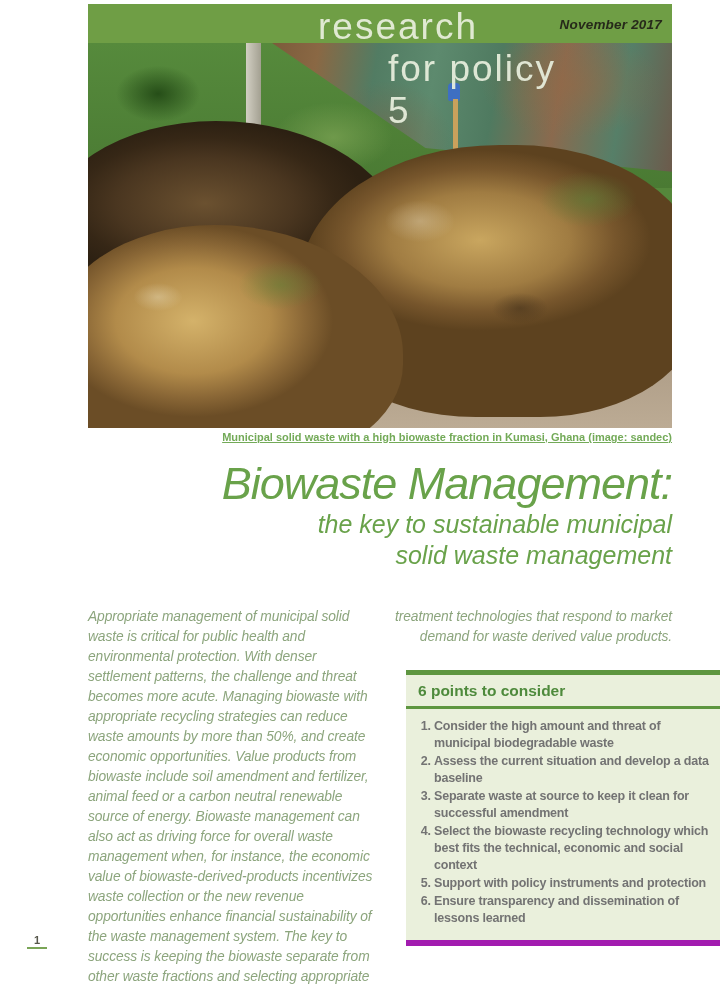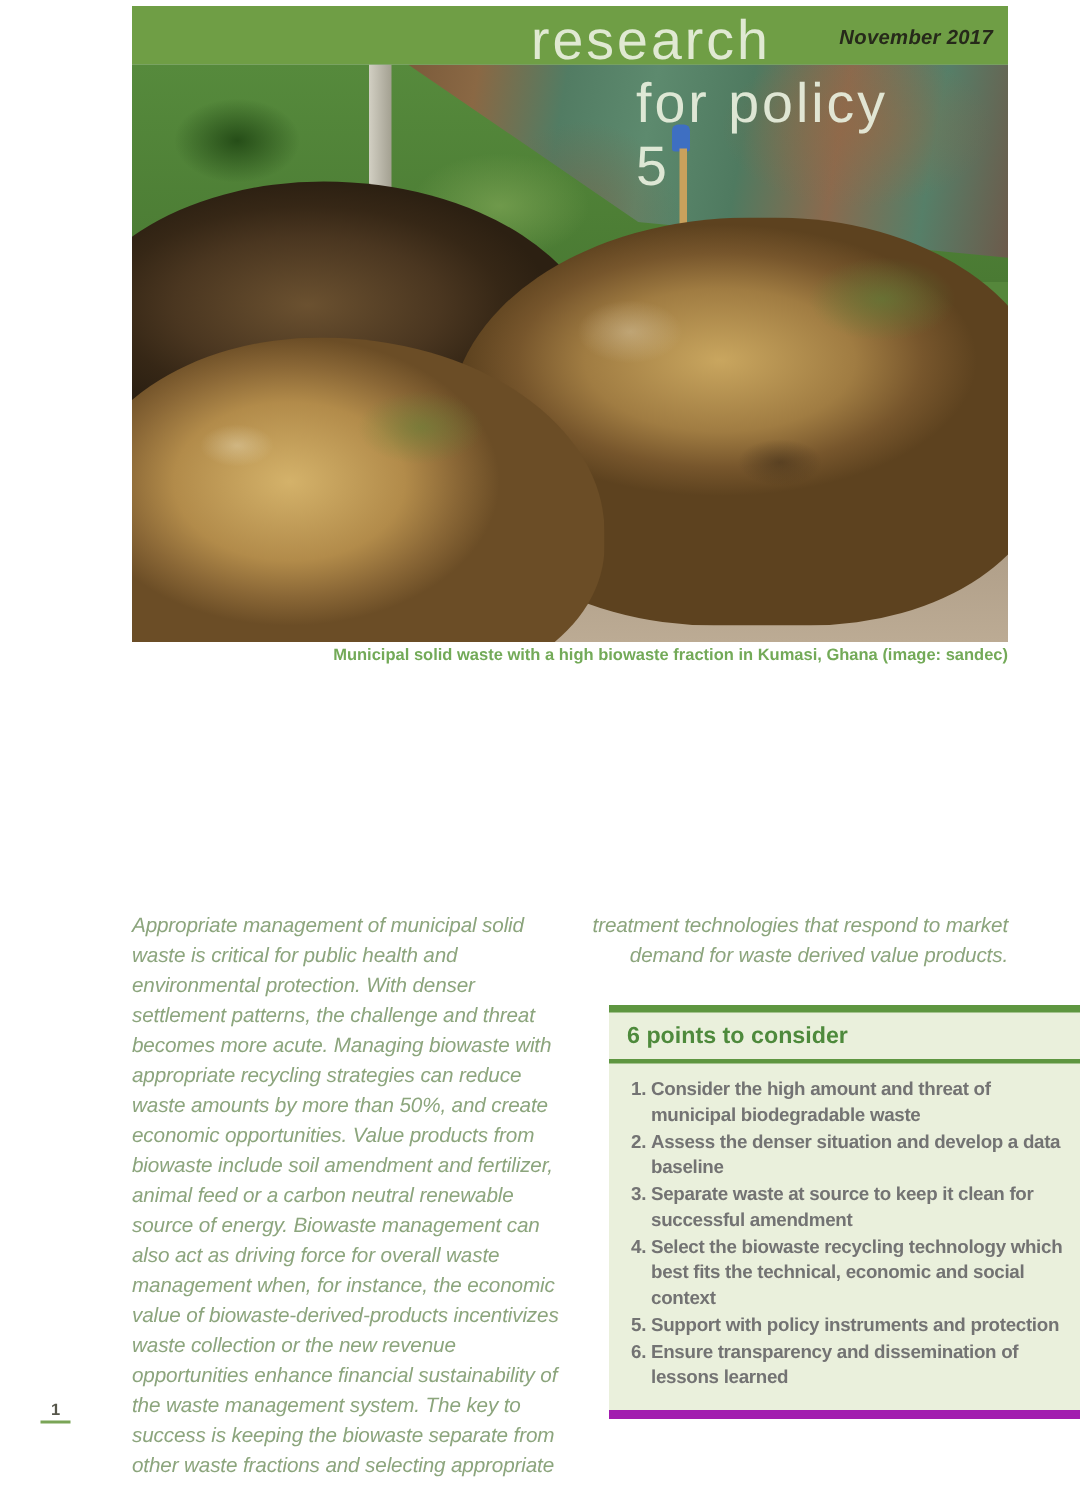--- a/index.html
+++ b/index.html
@@ -50,27 +50,27 @@
       radial-gradient(40px 22px at 55% 60%, rgba(60,44,24,.5), transparent 70%),
       radial-gradient(closest-side at 45% 35%, #c9a65f, #a07c42 50%, #77562c 75%, #5d421f 95%);}
   .pile-front{position:absolute;left:-35px;top:182px;width:350px;height:240px;
     border-radius:46% 54% 42% 40%;
     background:
       radial-gradient(60px 35px at 65% 25%, rgba(100,130,55,.55), transparent 70%),
       radial-gradient(35px 20px at 30% 30%, rgba(235,225,195,.4), transparent 70%),
       radial-gradient(closest-side at 40% 40%, #d4b26a, #b28b4a 55%, #8a6736 80%, #6b4d26 100%);}
 
   
-  .masthead{position:absolute;left:88px;top:0;width:480px;height:100px;margin-left:36px;}
+  .masthead{position:absolute;left:88px;top:0;width:480px;height:100px;}
   .m-line{position:absolute;color:rgba(233,240,222,.92);font-weight:300;letter-spacing:2px;}
   .m1{left:230px;top:6px;font-size:37px;}
   .m2{left:300px;top:48px;font-size:37px;}
 
   
-  .caption{position:absolute;right:48px;top:431px;font-size:11px;font-weight:bold;color:#73aa58;}
+  .caption{position:absolute;right:48px;top:431px;font-size:11px;font-weight:bold;color:#73aa58;text-decoration:underline;}
 
   
   .title-block{position:absolute;right:48px;top:460px;text-align:right;color:#69a24a;font-style:italic;}
   .title-main{font-size:45px;font-weight:400;letter-spacing:-1px;line-height:1.05;margin:0;}
   .title-sub{font-size:25px;font-weight:500;line-height:1.12;margin:3px 0 0;}
 
   
   .bodytext{position:absolute;font-style:italic;font-size:13.8px;line-height:20px;
             color:#8ca57d;letter-spacing:-.1px;text-align:left;}
   .col-left{left:88px;top:607px;width:292px;}
@@ -110,29 +110,34 @@
     <div class="pile-front"></div>
   </div>
 
   <div class="masthead">
     <span class="m-line m1">research</span>
     <span class="m-line m2">for policy 5</span>
   </div>
 
   <div class="caption">Municipal solid waste with a high biowaste fraction in Kumasi, Ghana (image: sandec)</div>
 
+  <div class="title-block">
+    <div class="title-main">Biowaste Management:</div>
+    <div class="title-sub">the key to sustainable municipal</div>
+    <div class="title-sub">solid waste management</div>
+  </div>
 
   <div class="bodytext col-left">Appropriate management of municipal solid waste is critical for public health and environmental protection. With denser settlement patterns, the challenge and threat becomes more acute. Managing biowaste with appropriate recycling strategies can reduce waste amounts by more than 50%, and create economic opportunities. Value products from biowaste include soil amendment and fertilizer, animal feed or a carbon neutral renewable source of energy. Biowaste management can also act as driving force for overall waste management when, for instance, the economic value of biowaste-derived-products incentivizes waste collection or the new revenue opportunities enhance financial sustainability of the waste management system. The key to success is keeping the biowaste separate from other waste fractions and selecting appropriate</div>
   <div class="bodytext col-right">treatment technologies that respond to market demand for waste derived value products.</div>
 
   <div class="points">
     <div class="points-header">6 points to consider</div>
     <ol>
         <li>Consider the high amount and threat of municipal biodegradable waste</li>
-        <li>Assess the denser situation and develop a data baseline</li>
+        <li>Assess the current situation and develop a data baseline</li>
         <li>Separate waste at source to keep it clean for successful amendment</li>
         <li>Select the biowaste recycling technology which best fits the technical, economic and social context</li>
         <li>Support with policy instruments and protection</li>
         <li>Ensure transparency and dissemination of lessons learned</li>
       </ol>
   </div>
 
   <div class="pageno">1</div>
 
 </div>

